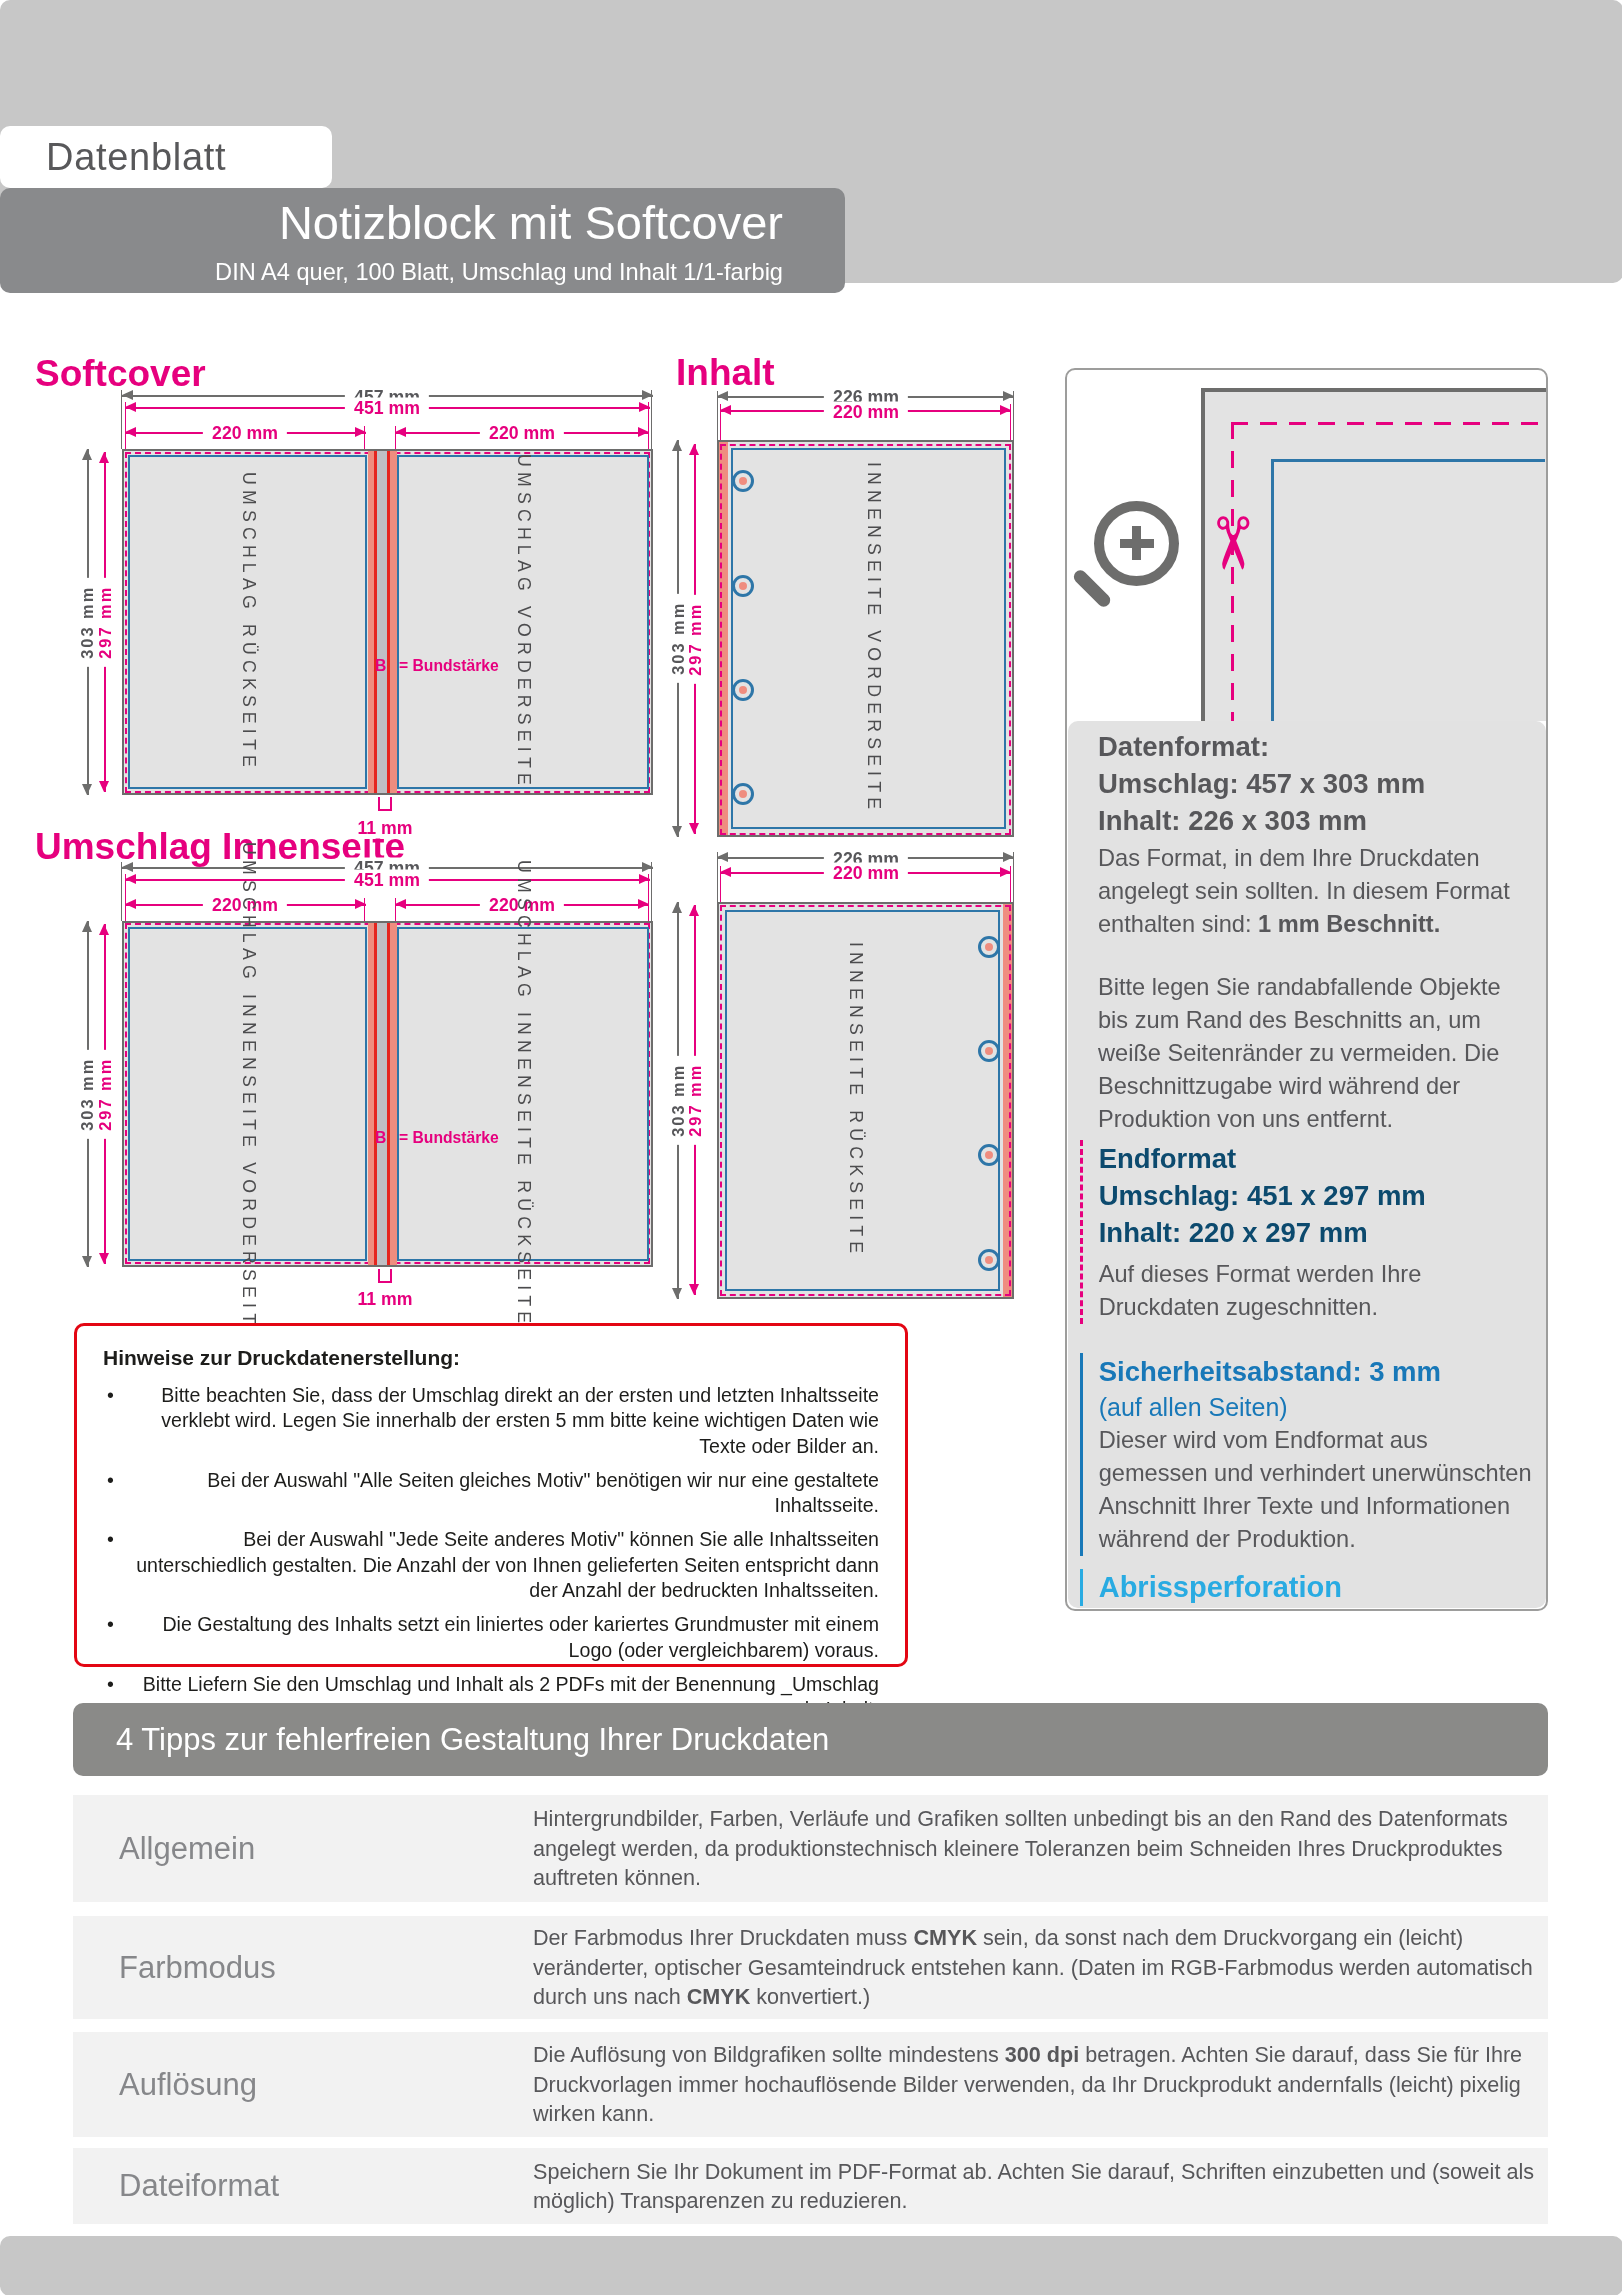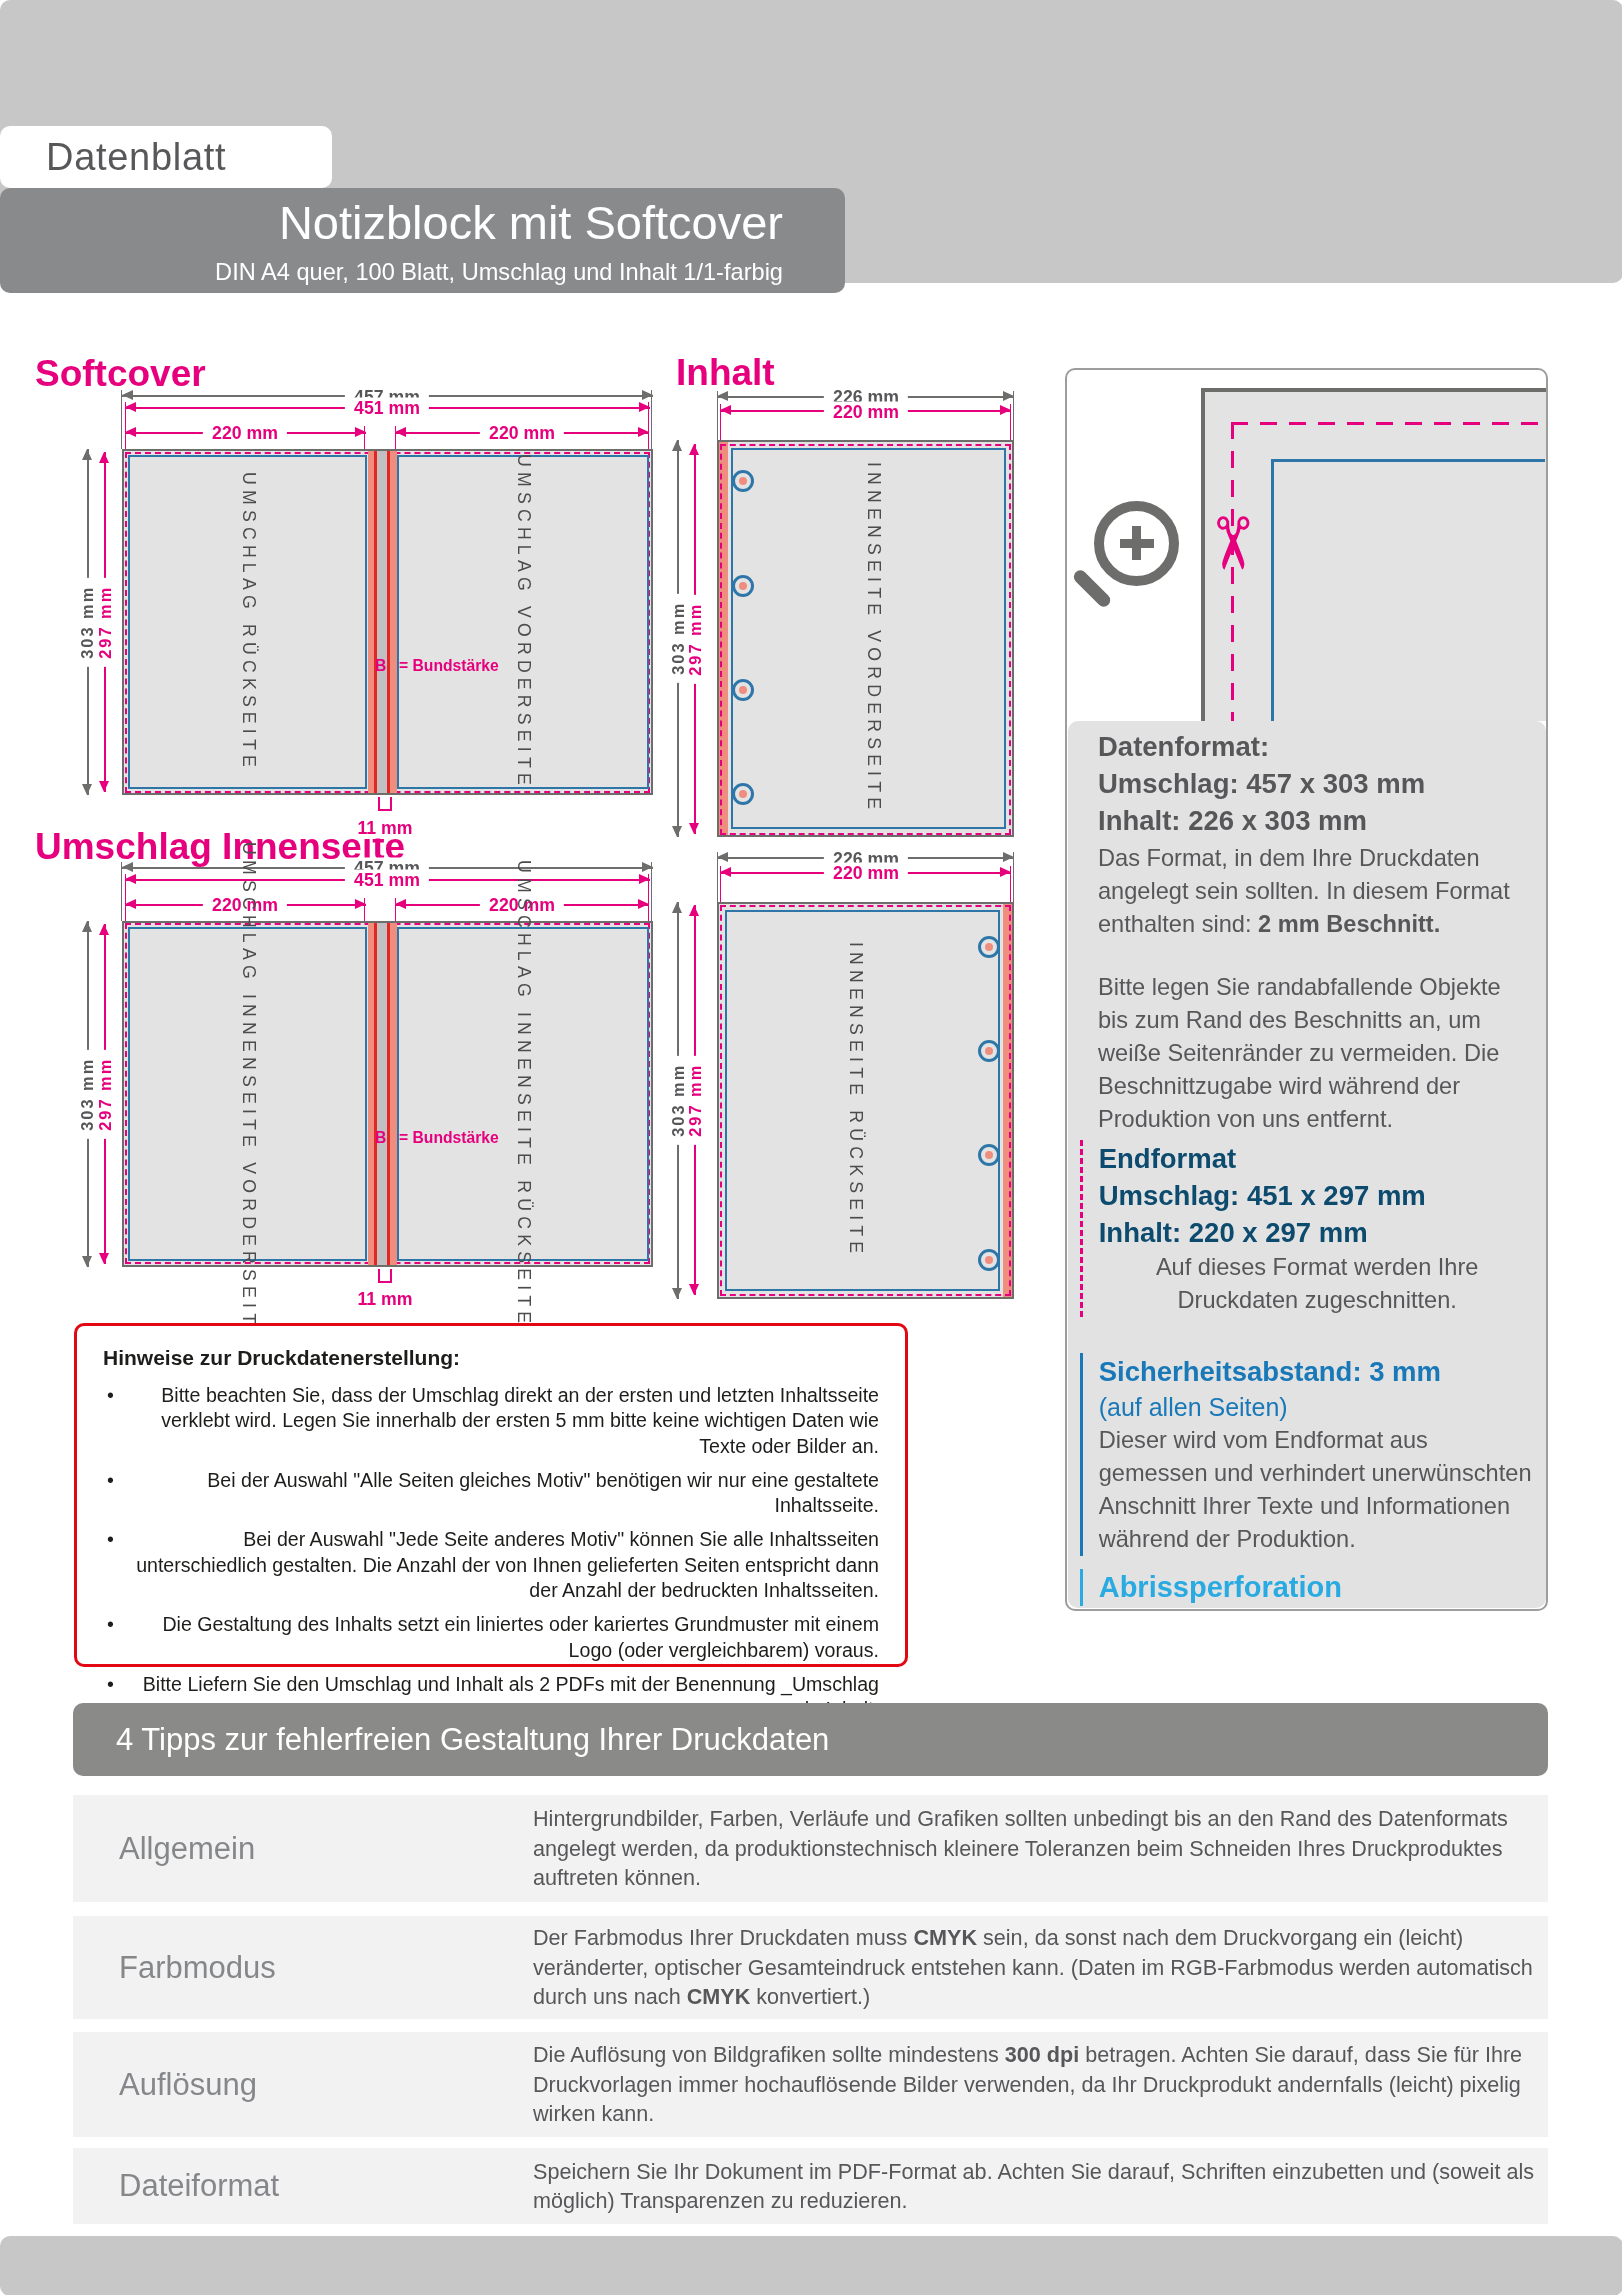--- a/index.html
+++ b/index.html
@@ -265,29 +265,29 @@
   <div style="position:absolute;left:1069px;top:582px;width:46px;height:13px;background:#6d6d6c;border-radius:6.5px;transform:rotate(45deg);"></div>
   <div style="position:absolute;left:1132px;top:526px;width:9.2px;height:34px;background:#6d6d6c;"></div>
   <div style="position:absolute;left:1120px;top:539px;width:34px;height:9.2px;background:#6d6d6c;"></div>
 
   <div class="abs itext-bg"></div>
 
   <div class="iblock" style="left:1098px;top:728px;">
     <div class="bh">Datenformat:</div>
     <div class="bh">Umschlag: 457 x 303 mm</div>
     <div class="bh">Inhalt: 226 x 303 mm</div>
-    <div style="margin-top:2.6px;"><span>Das Format, in dem Ihre Druckdaten angelegt sein sollten. In diesem Format enthalten sind: </span><span style="font-weight: 700;">2 mm Beschnitt.</span></div>
+    <div style="margin-top:2.6px;"><span>Das Format, in dem Ihre Druckdaten angelegt sein sollten. In diesem Format enthalten sind: </span><span style="font-weight: 700;">1 mm Beschnitt.</span></div>
     <div style="margin-top:30px;">Bitte legen Sie randabfallende Objekte bis zum Rand des Beschnitts an, um weiße Seitenränder zu vermeiden. Die Beschnittzugabe wird während der Produktion von uns entfernt.</div>
   </div>
 
   <div class="iblock dashedge" style="left:1080px;top:1140px;">
     <div class="bh magenta-t">Endformat</div>
     <div class="bh magenta-t">Umschlag: 451 x 297 mm</div>
     <div class="bh magenta-t">Inhalt: 220 x 297 mm</div>
-    <div style="margin-top:0;text-align:center;">Auf dieses Format werden Ihre Druckdaten zugeschnitten.</div>
+    <div style="margin-top:7px;">Auf dieses Format werden Ihre Druckdaten zugeschnitten.</div>
   </div>
 
   <div class="iblock blueedge" style="left:1080px;top:1353px;">
     <div class="bh blue-t">Sicherheitsabstand: 3 mm</div>
     <div class="blue-t" style="font-size:25px;line-height:34px;">(auf allen Seiten)</div>
     <div>Dieser wird vom Endformat aus gemessen und verhindert unerwünschten Anschnitt Ihrer Texte und Informationen während der Produktion.</div>
   </div>
 
   <div class="iblock cyanedge" style="left:1080px;top:1569px;">
     <div class="bh cyan-t" style="font-size:29px;">Abrissperforation</div>

